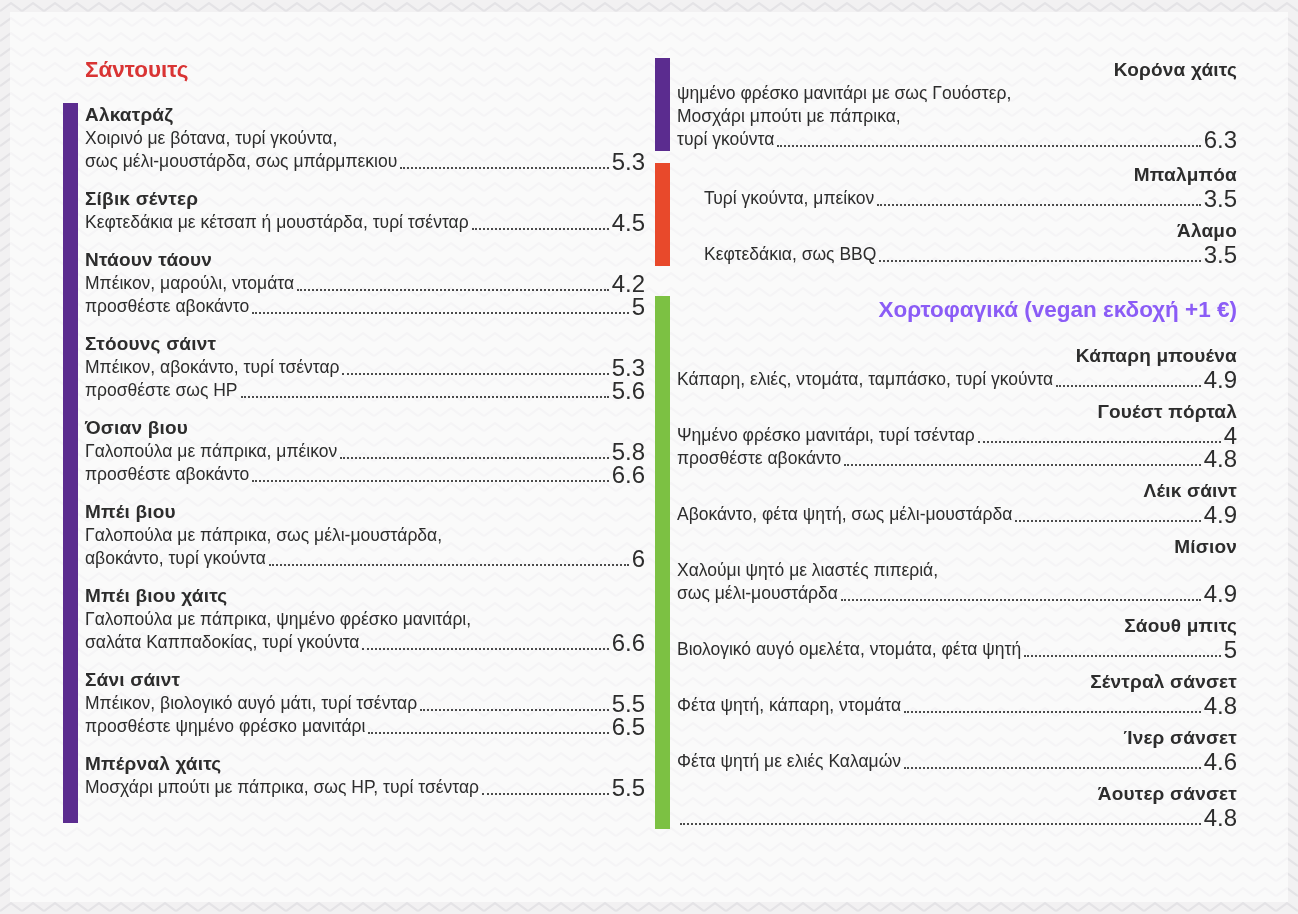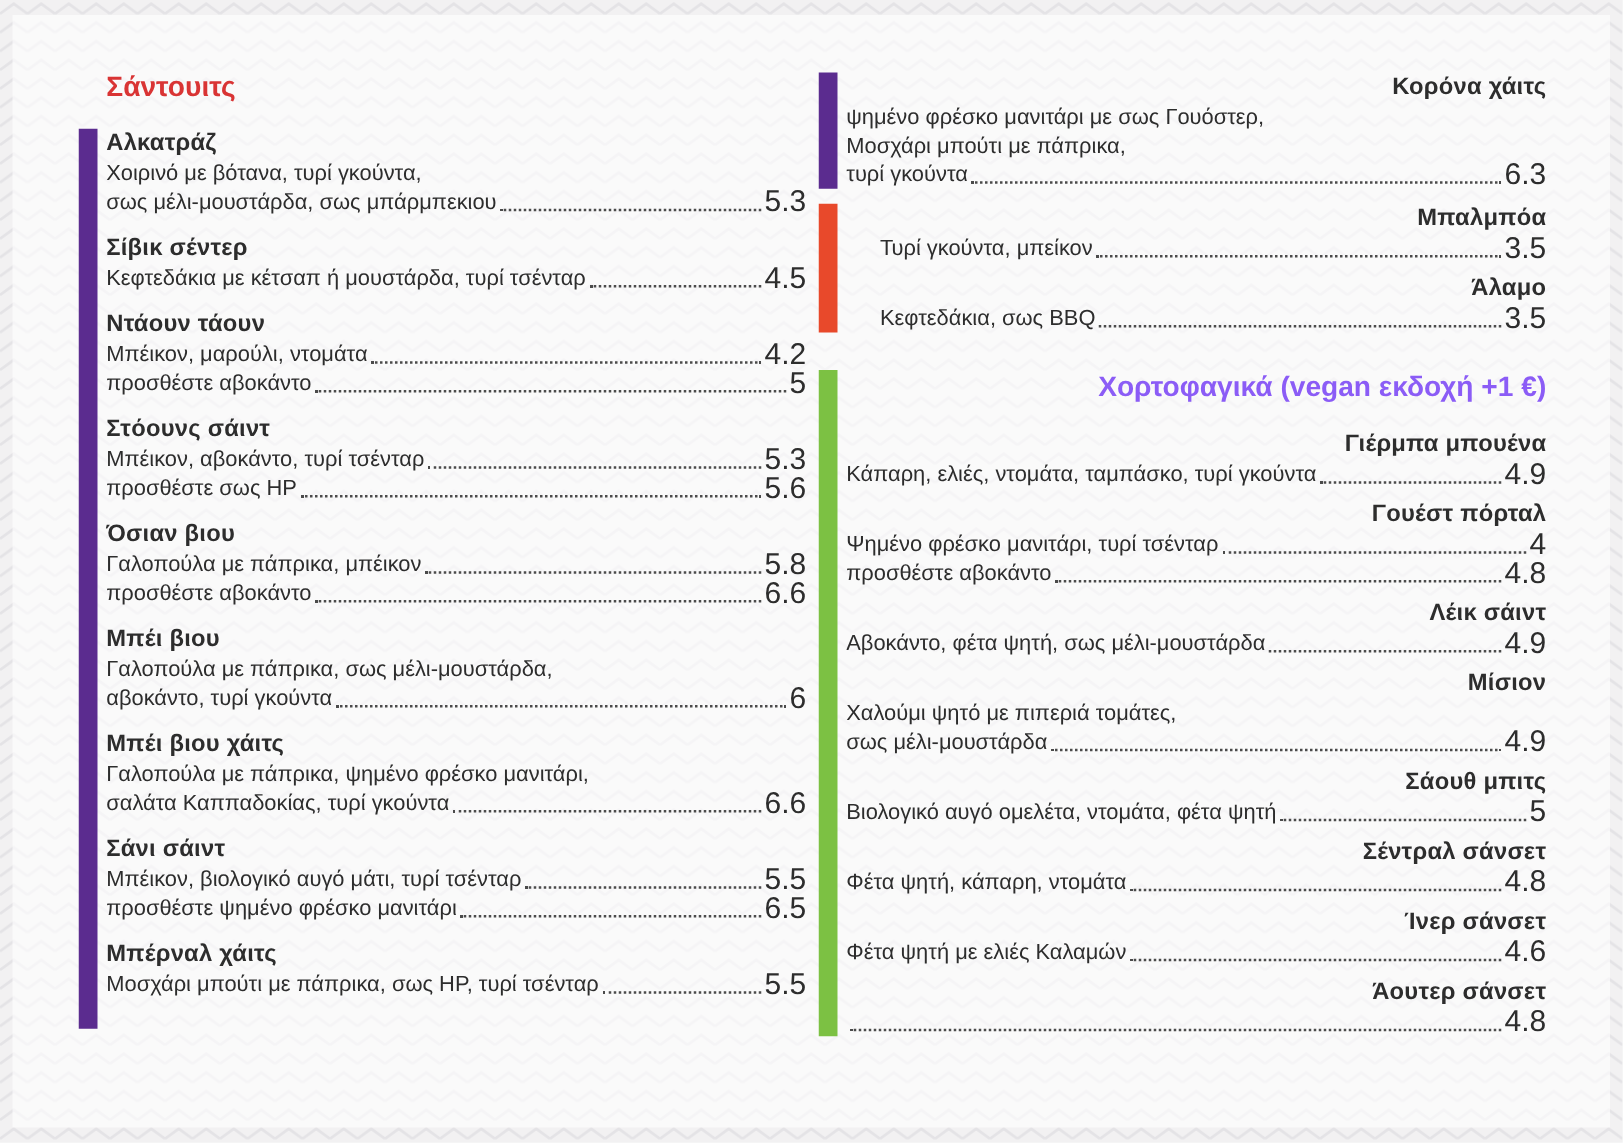--- a/index.html
+++ b/index.html
@@ -210,21 +210,21 @@
               <span class="price">3.5</span>
             </div>
           </div>
         </div>
       </div>
       <div class="sec sec-2">
         <div class="bar" style="background: rgb(124, 193, 67);"></div>
         <div class="items">
           <h2 class="heading heading-green" style="color: #8b5cf6;">Χορτοφαγικά (vegan εκδοχή +1 €)</h2>
           <div class="item">
-            <div class="item-name">Γιέρμπα μπουένα</div>
+            <div class="item-name">Κάπαρη μπουένα</div>
             <div class="item-line">
               <span class="line-text">Κάπαρη, ελιές, ντομάτα, ταμπάσκο, τυρί γκούντα</span>
               <span class="leader"></span>
               <span class="price">4.9</span>
             </div>
           </div>
           <div class="item">
             <div class="item-name">Γουέστ πόρταλ</div>
             <div class="item-line">
               <span class="line-text">Ψημένο φρέσκο μανιτάρι, τυρί τσένταρ</span>
@@ -241,21 +241,21 @@
             <div class="item-name">Λέικ σάιντ</div>
             <div class="item-line">
               <span class="line-text">Αβοκάντο, φέτα ψητή, σως μέλι-μουστάρδα</span>
               <span class="leader"></span>
               <span class="price">4.9</span>
             </div>
           </div>
           <div class="item">
             <div class="item-name">Μίσιον</div>
             <div class="item-line">
-              <span class="line-text">Χαλούμι ψητό με πιπεριά τομάτες,</span>
+              <span class="line-text">Χαλούμι ψητό με λιαστές πιπεριά,</span>
             </div>
             <div class="item-line">
               <span class="line-text">σως μέλι-μουστάρδα</span>
               <span class="leader"></span>
               <span class="price">4.9</span>
             </div>
           </div>
           <div class="item">
             <div class="item-name">Σάουθ μπιτς</div>
             <div class="item-line">

